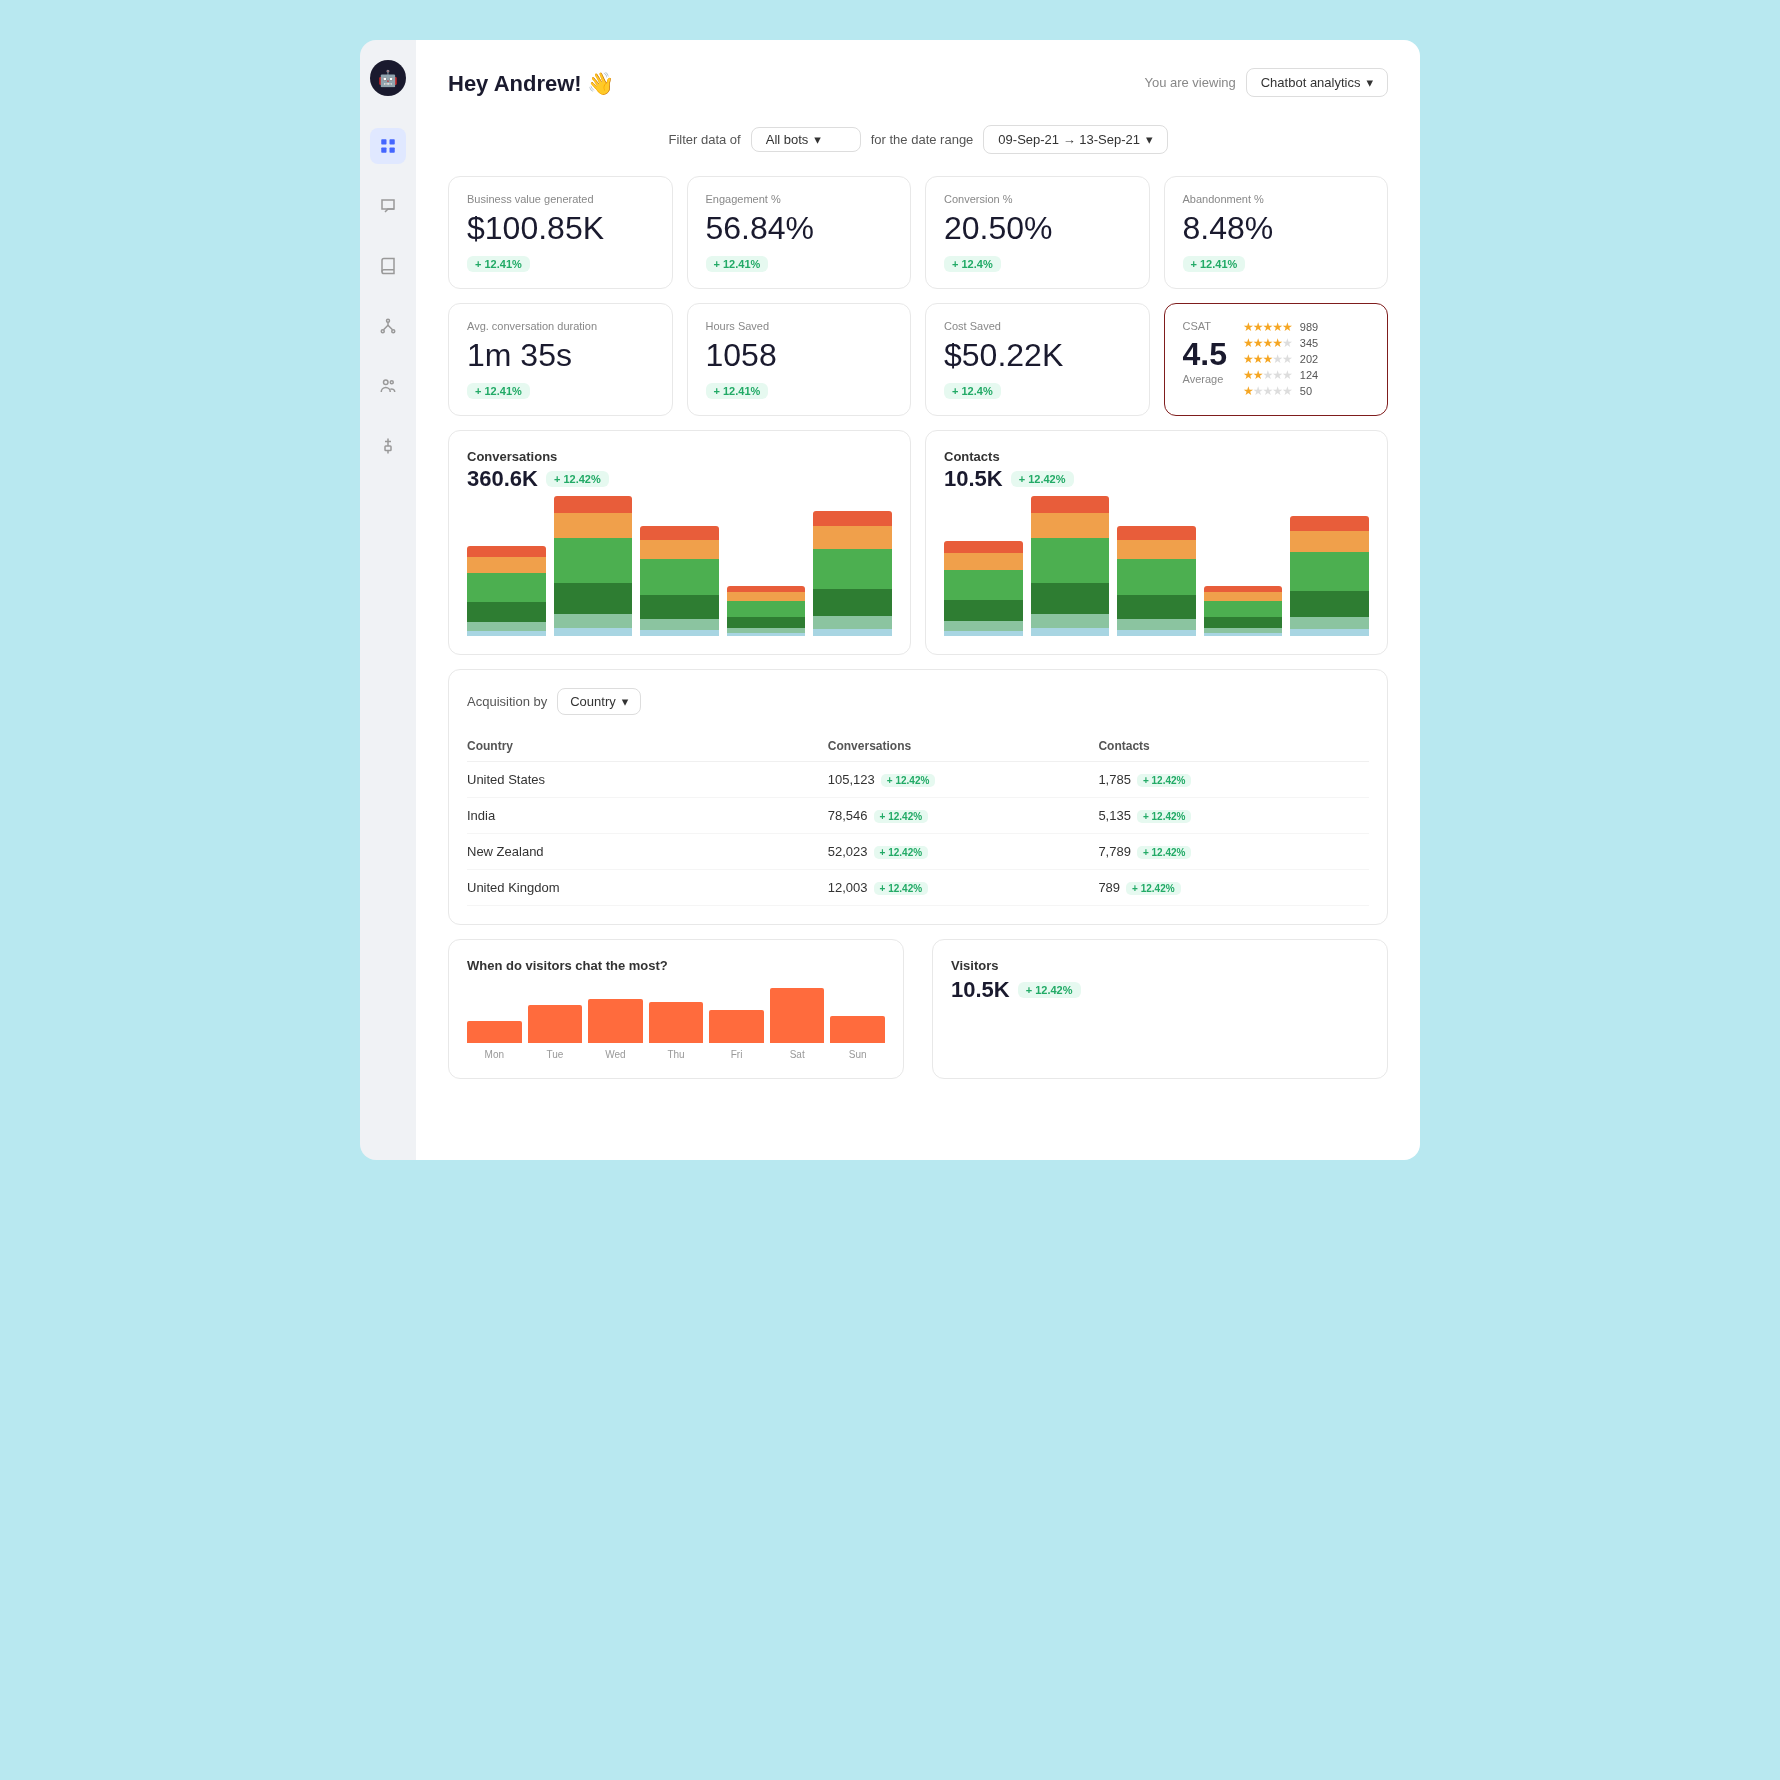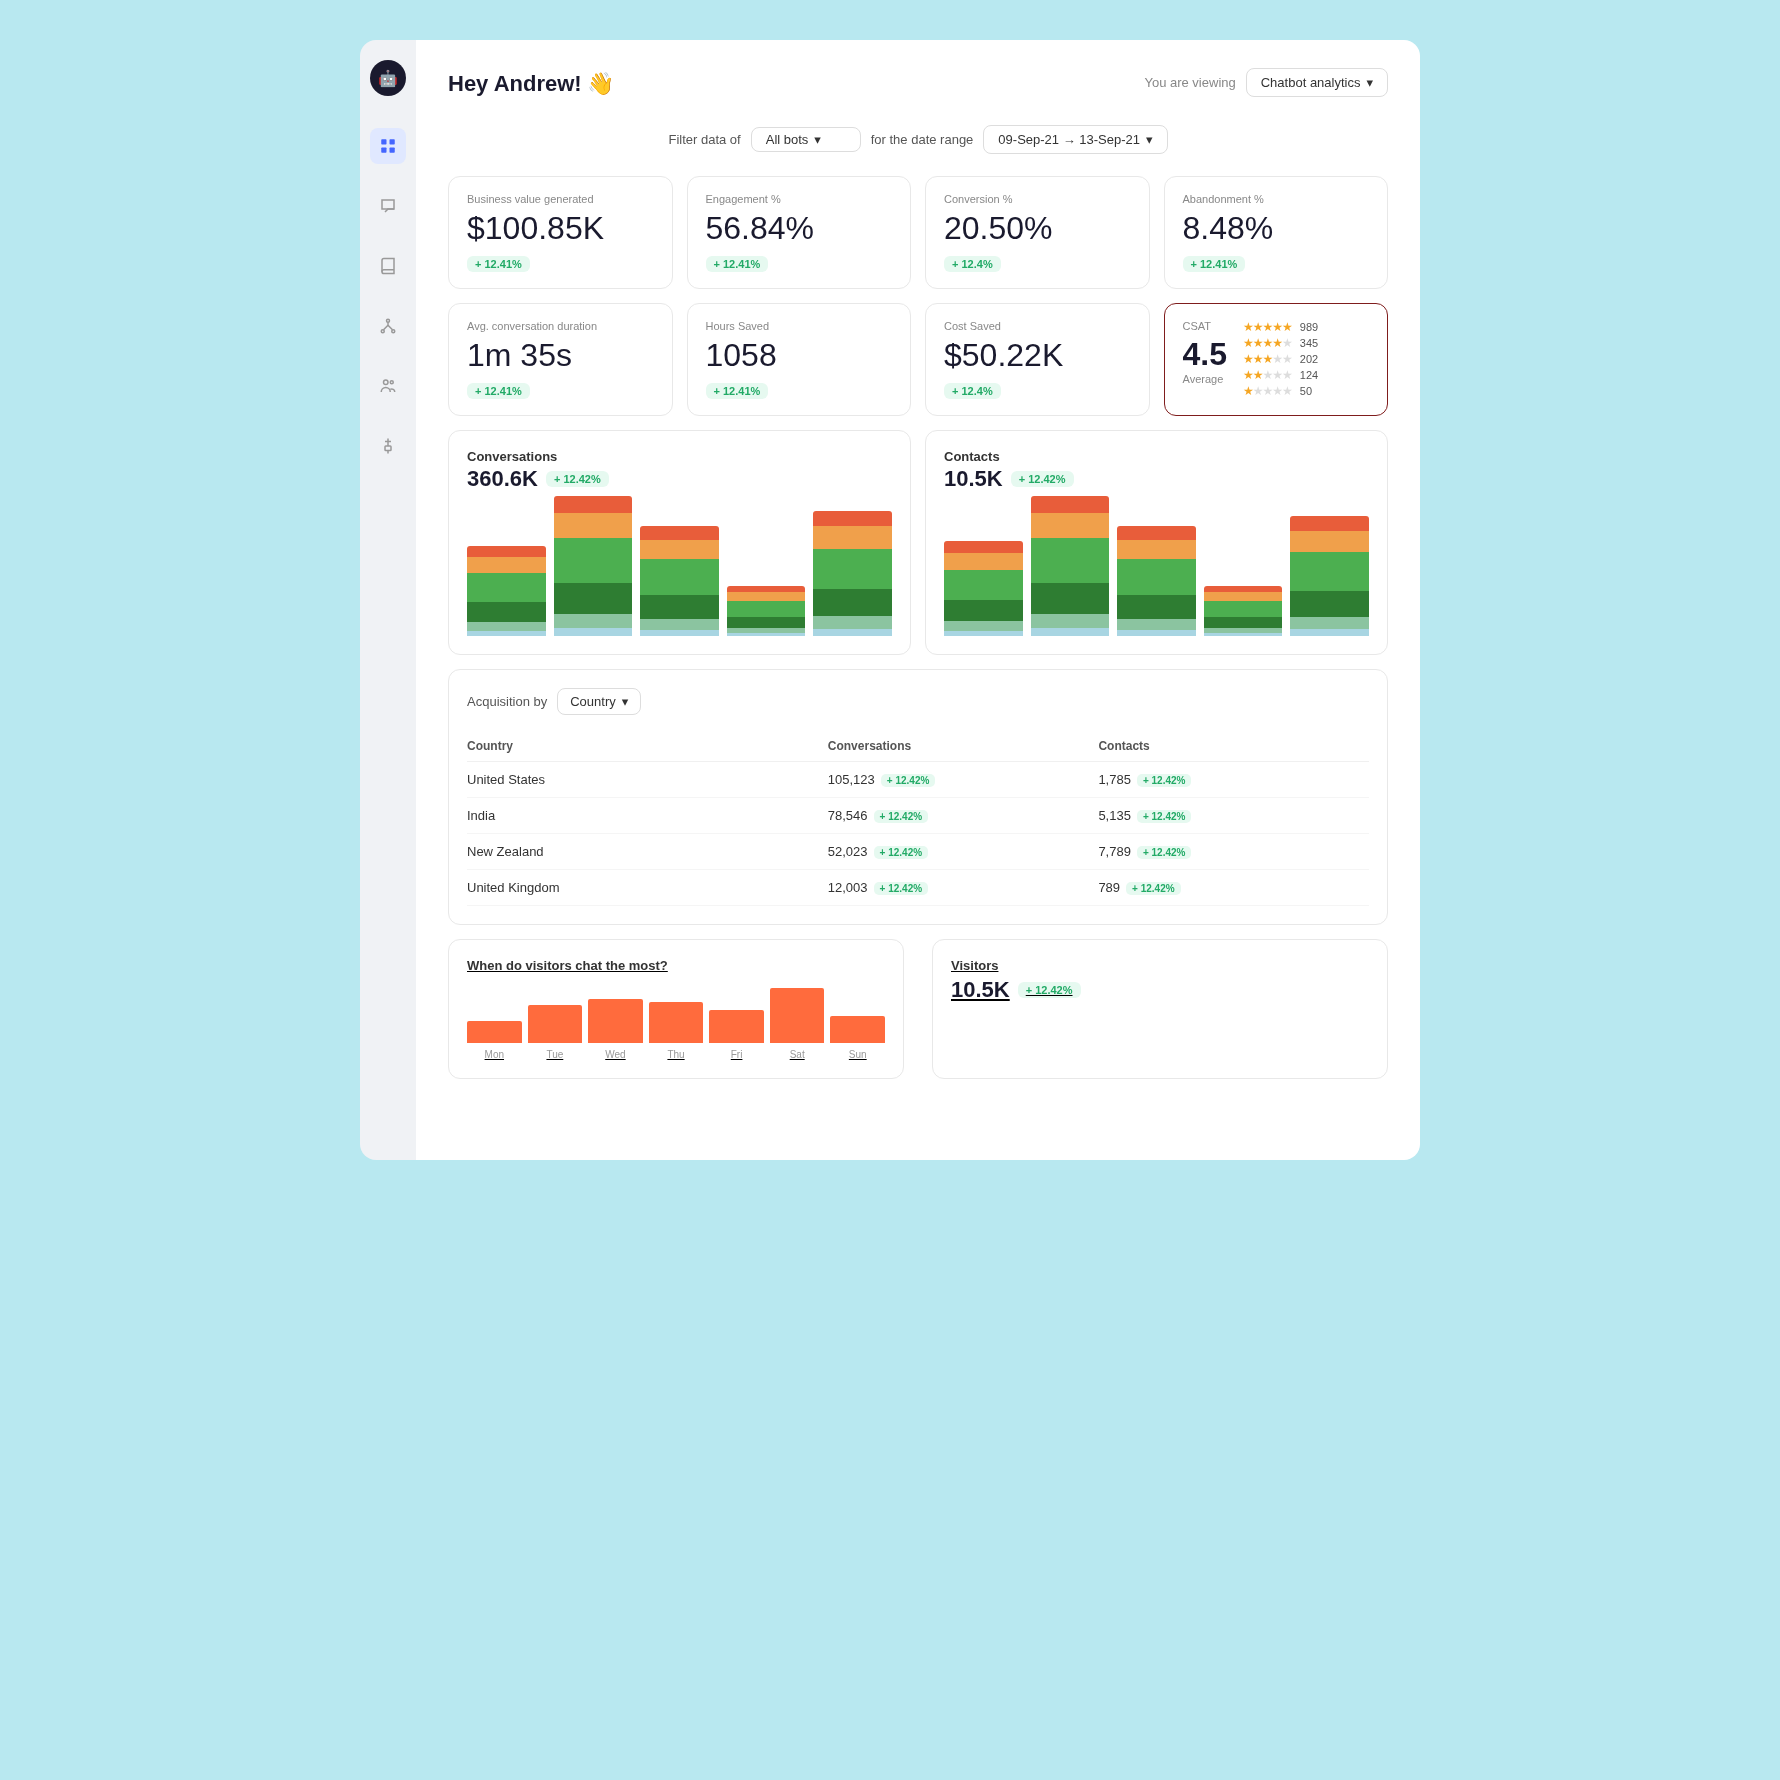--- a/index.html
+++ b/index.html
@@ -271,21 +271,20 @@
       padding: 1px 6px;
       font-size: 10px;
       font-weight: 600;
       margin-left: 6px;
     }
     
     .bottom-row {
       display: grid;
       grid-template-columns: 1fr 1fr;
       gap: 28px;
-      text-decoration: underline;
     }
     .bottom-card {
       border: 1px solid #e8e8e8;
       border-radius: 12px;
       padding: 18px;
       background: white;
       min-height: 140px;
     }
     .bottom-card-title { font-size: 13px; font-weight: 600; color: #333; margin-bottom: 4px; }
     

